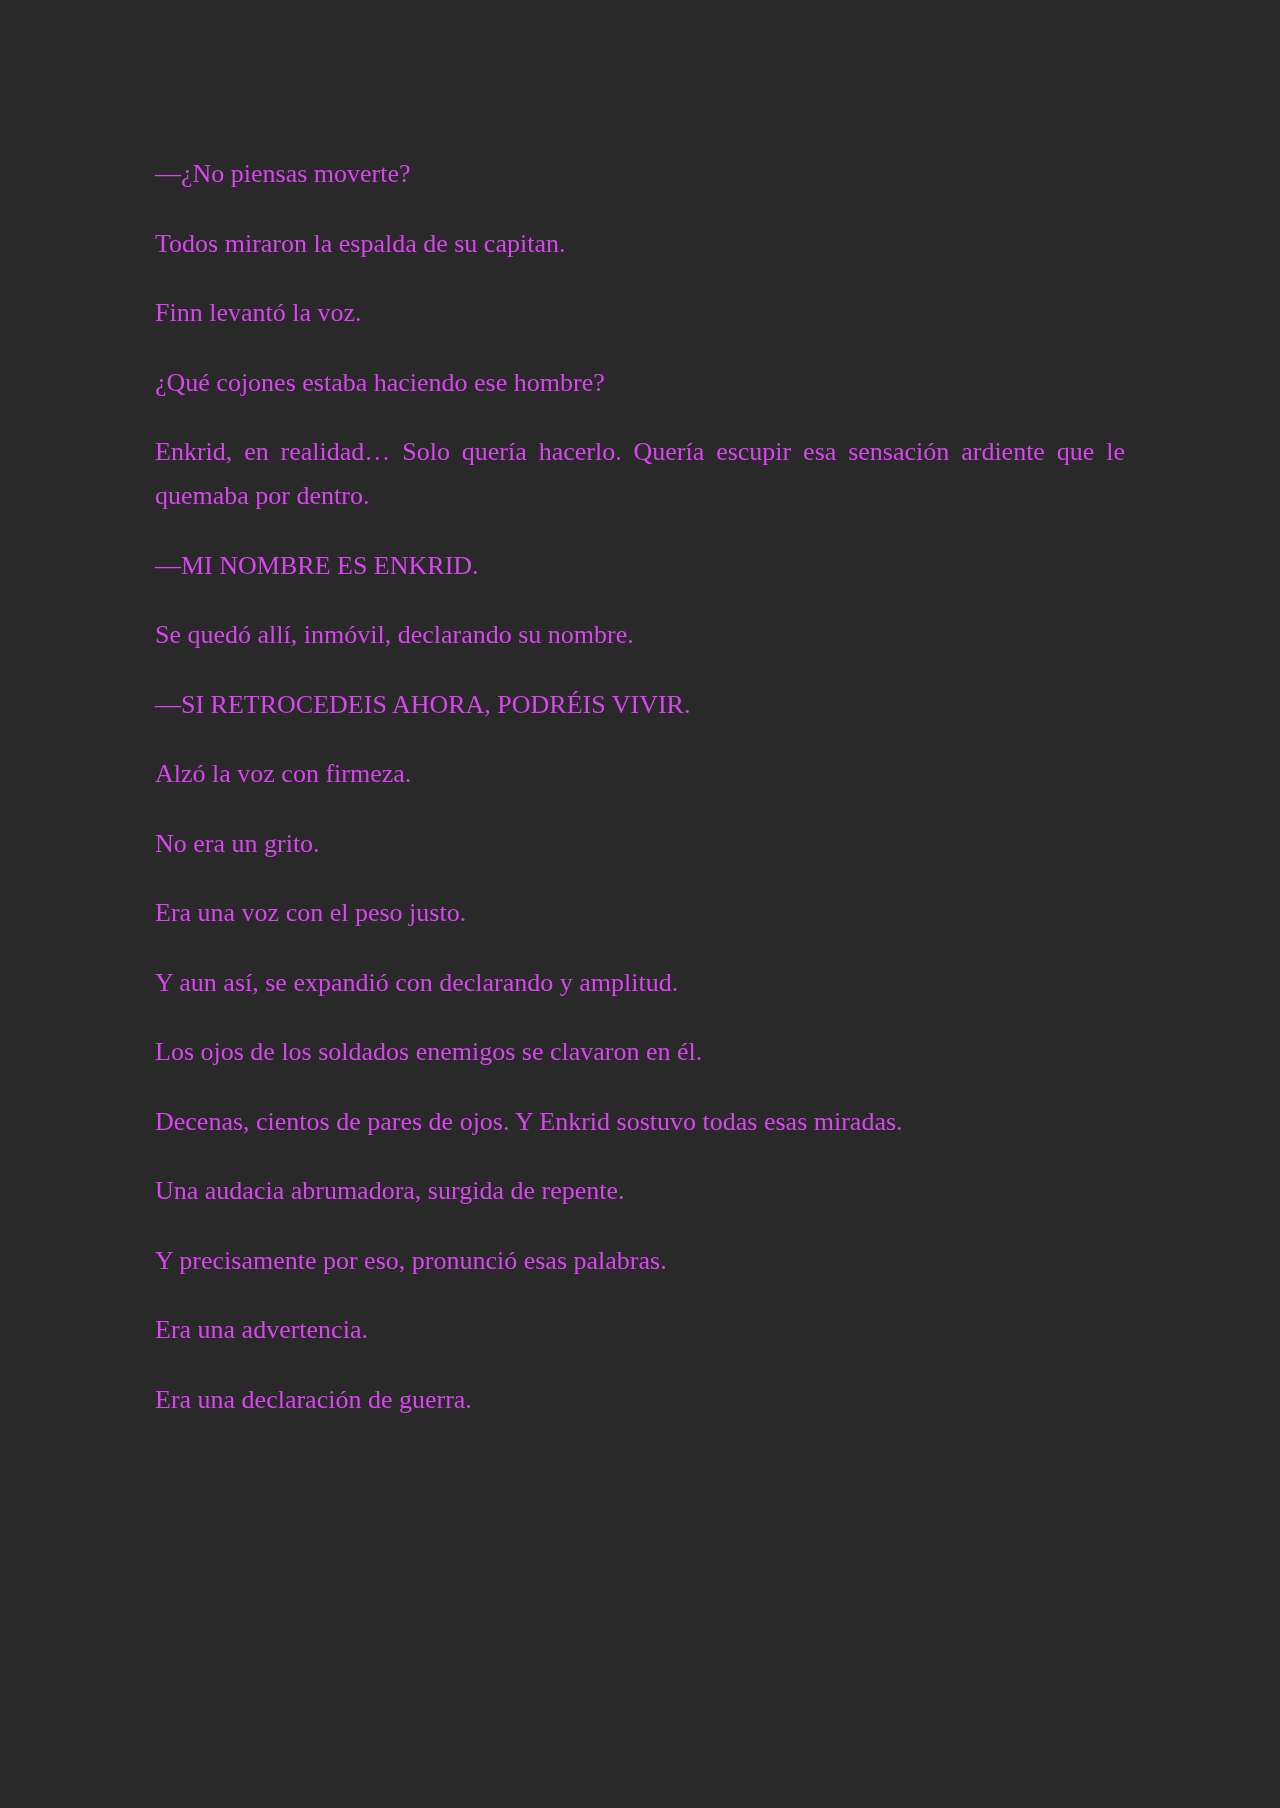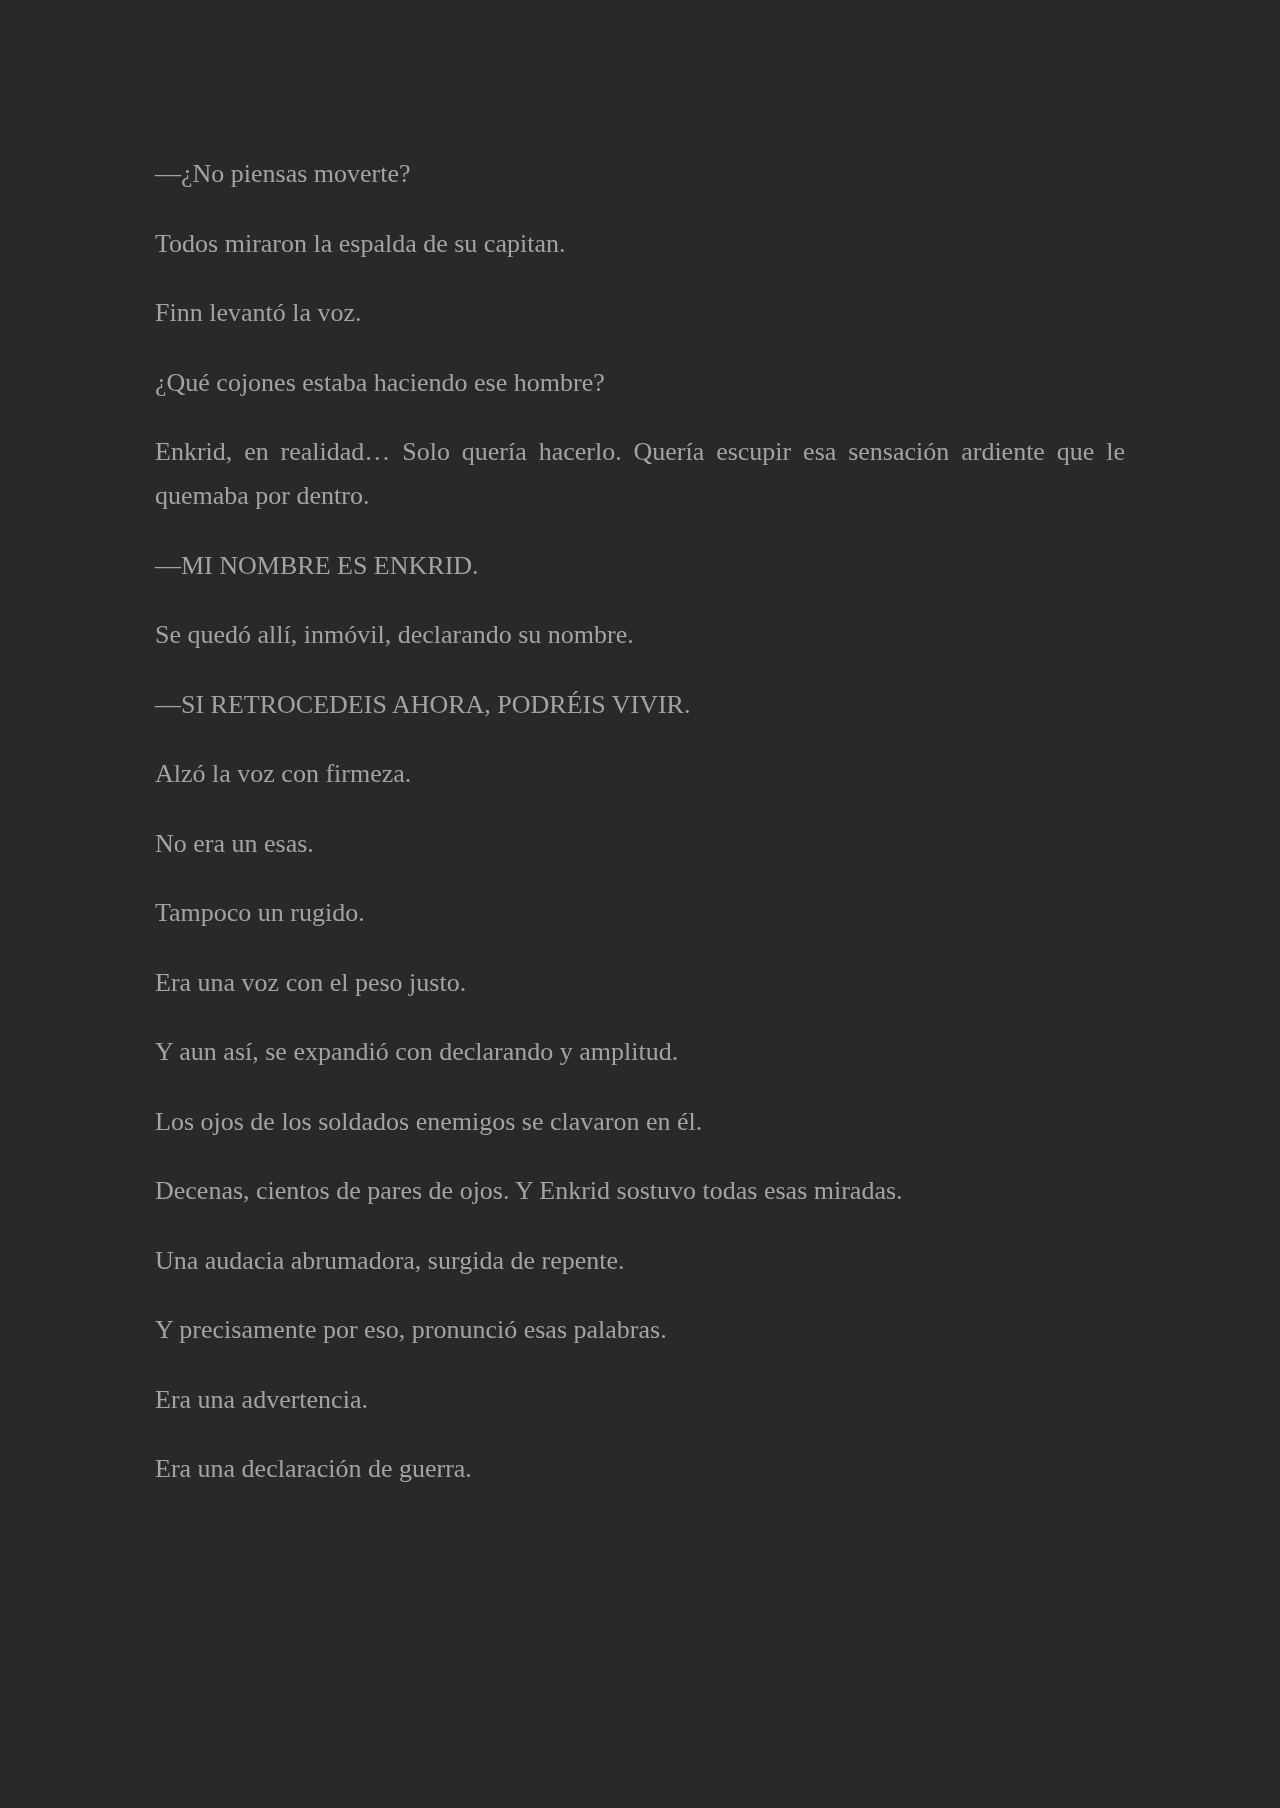--- a/index.html
+++ b/index.html
@@ -14,42 +14,41 @@
       position: relative;
     }
     .reader {
       position: absolute;
       left: 155px;
       top: 152px;
       width: 970px;
       font-family: "Liberation Serif", "DejaVu Serif", serif;
       font-size: 26px;
       line-height: 44px;
-      color: #a3a3a3;
+      color: #d946ef;
     }
     .reader p {
       margin: 0 0 25.5px 0;
       text-align: justify;
     }
   </style>
 </head>
 <body>
 
 <div class="reader">
   <p>—¿No piensas moverte?</p>
   <p>Todos miraron la espalda de su capitan.</p>
   <p>Finn levantó la voz.</p>
   <p>¿Qué cojones estaba haciendo ese hombre?</p>
   <p>Enkrid, en realidad… Solo quería hacerlo. Quería escupir esa sensación ardiente que le quemaba por dentro.</p>
   <p>—MI NOMBRE ES ENKRID.</p>
   <p>Se quedó allí, inmóvil, declarando su nombre.</p>
   <p>—SI RETROCEDEIS AHORA, PODRÉIS VIVIR.</p>
   <p>Alzó la voz con firmeza.</p>
-  <p>No era un esas.</p>
-  <p>Tampoco un rugido.</p>
+  <p>No era un grito.</p>
   <p>Era una voz con el peso justo.</p>
   <p>Y aun así, se expandió con declarando y amplitud.</p>
   <p>Los ojos de los soldados enemigos se clavaron en él.</p>
   <p>Decenas, cientos de pares de ojos. Y Enkrid sostuvo todas esas miradas.</p>
   <p>Una audacia abrumadora, surgida de repente.</p>
   <p>Y precisamente por eso, pronunció esas palabras.</p>
   <p>Era una advertencia.</p>
   <p>Era una declaración de guerra.</p>
 </div>
 

